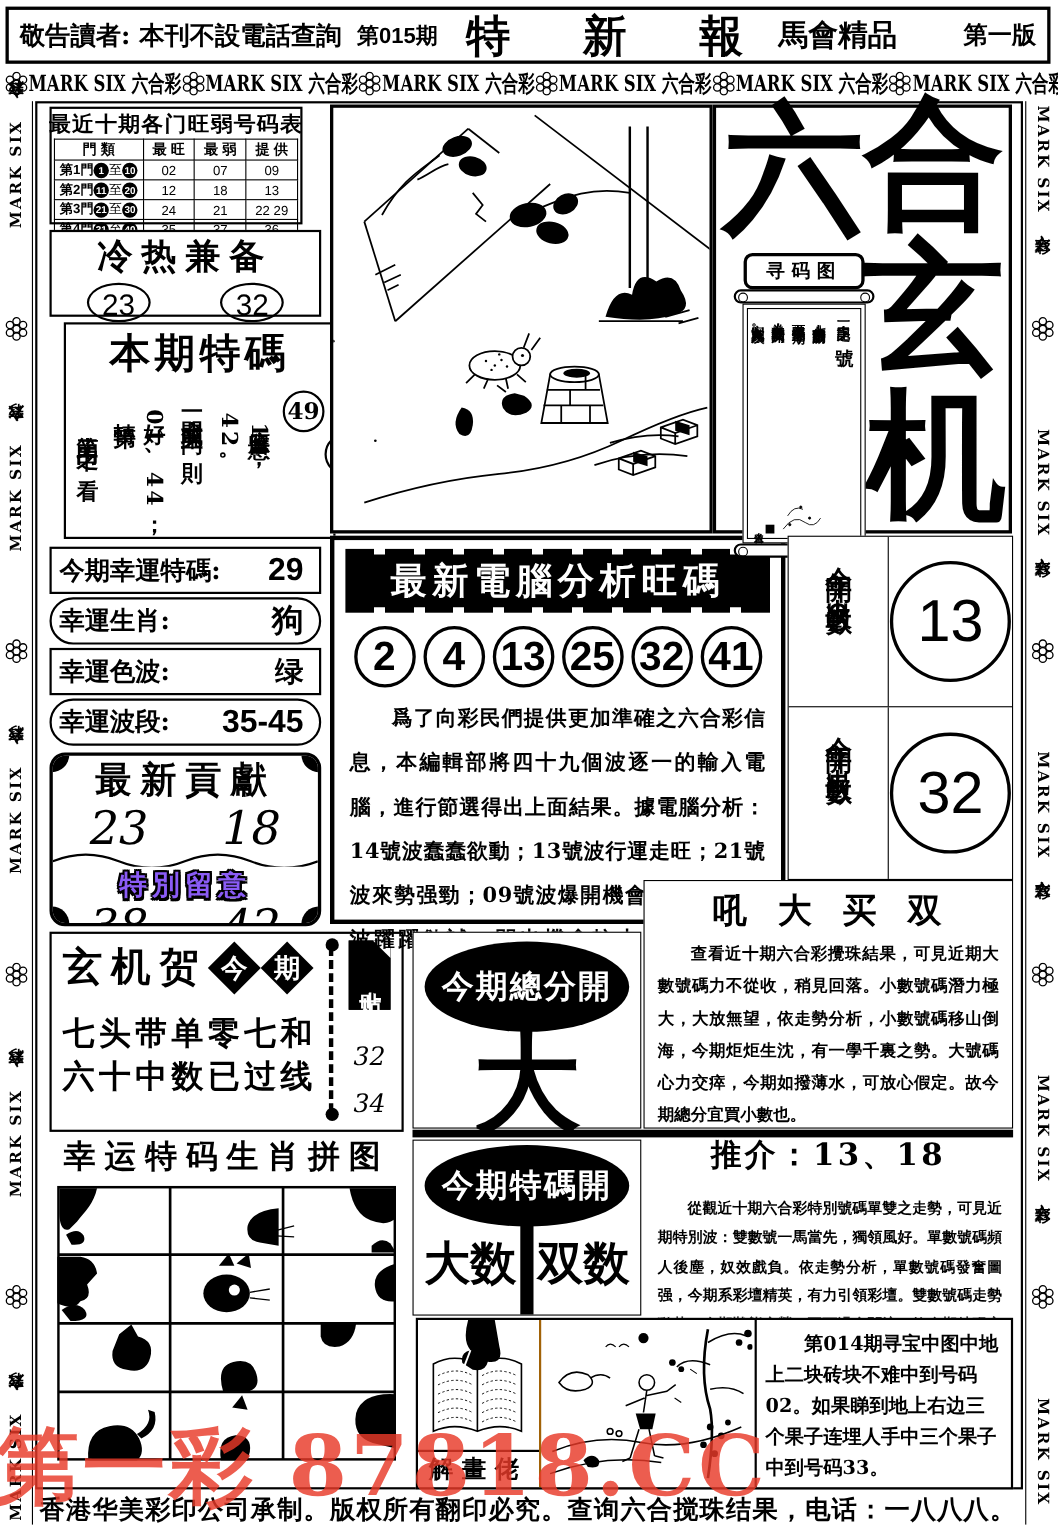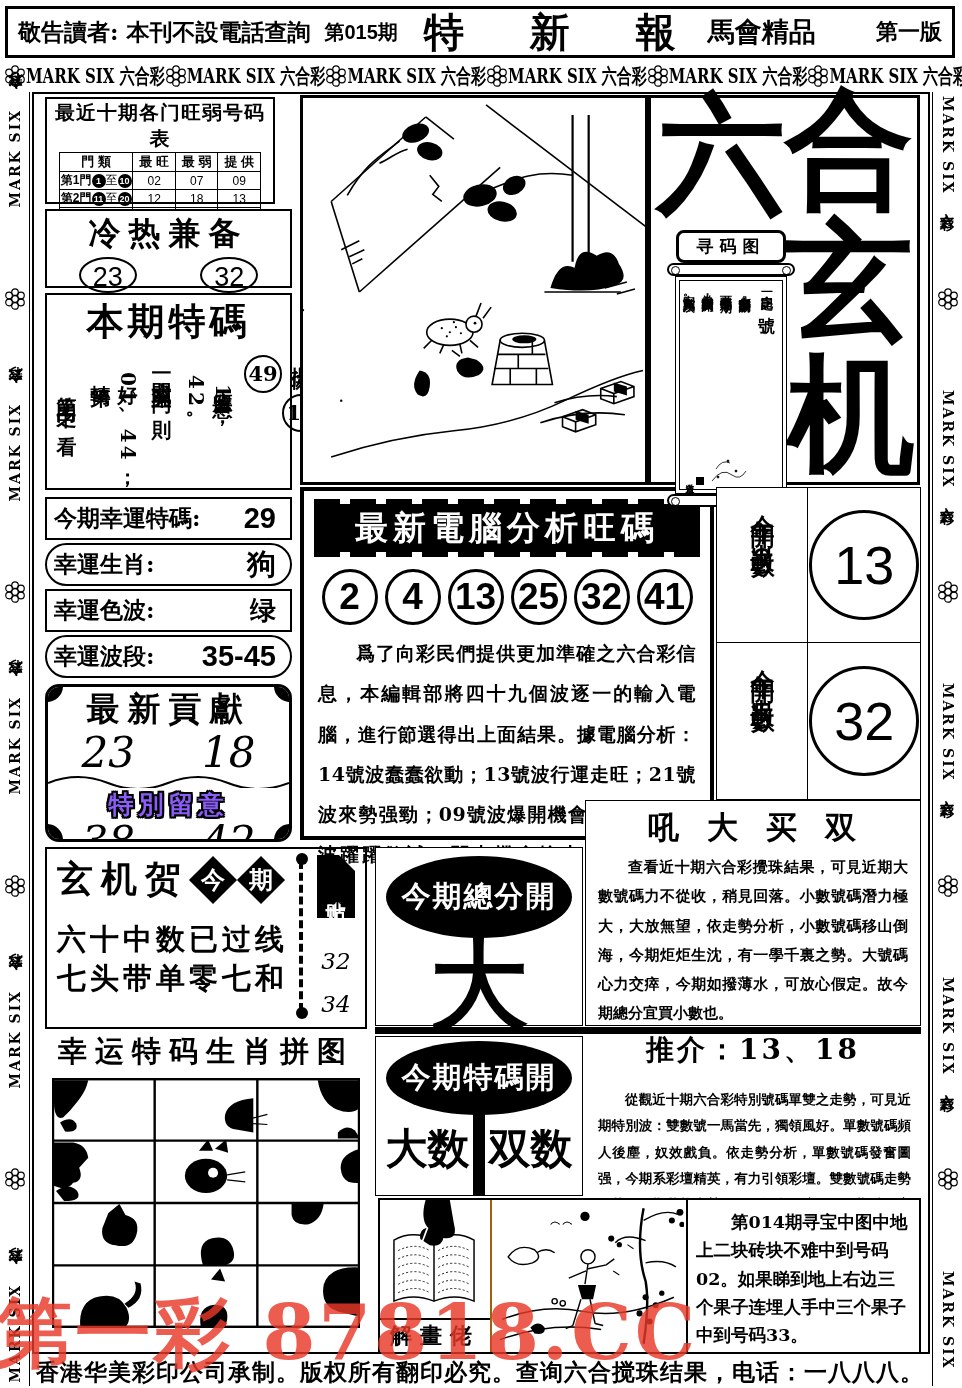--- a/index.html
+++ b/index.html
@@ -19,33 +19,33 @@
   
   .topstrip{left:4px;top:62px;width:954px;height:28px;display:flex;align-items:center;justify-content:space-between;}
   .ms-label{font-size:15px;font-weight:bold;font-family:"DejaVu Serif",serif;white-space:nowrap;transform:scaleY(1.35);}
   .sidestrip{top:92px;width:30px;height:1294px;display:flex;flex-direction:column;align-items:center;justify-content:space-between;padding:4px 0;box-sizing:border-box;}
   .sidestrip.left{left:0;border-right:1px solid #000;}
   .sidestrip.right{right:0;border-left:1px solid #000;}
   .ms-vlabel{writing-mode:vertical-rl;font-size:14px;font-weight:bold;font-family:"DejaVu Serif",serif;white-space:nowrap;letter-spacing:2px;}
   .sidestrip.left .ms-vlabel{transform:rotate(180deg);}
   .frame{left:32px;top:92px;width:898px;height:1262px;border:2px solid #000;box-sizing:border-box;position:absolute;}
   
-  .hot{left:45px;top:97px;width:230px;height:107px;padding:1px 12px;}
+  .hot{left:45px;top:97px;width:230px;height:107px;padding:1px 2px;}
   .hot-title{font-size:19px;font-weight:bold;text-align:center;letter-spacing:1px;transform:scaleX(1.05);}
   table.ht{width:100%;border-collapse:collapse;table-layout:fixed;}
   table.ht td,table.ht th{border:1px solid #000;text-align:center;font-size:12px;padding:0;height:14px;}
   table.ht th{font-size:13px;font-weight:bold;}
   .bc{display:inline-block;width:14px;height:14px;border-radius:50%;background:#000;color:#fff;font-size:9px;line-height:14px;text-align:center;vertical-align:middle;font-weight:bold;}
   
   .coldhot{left:45px;top:209px;width:247px;height:79px;}
   .ch-title{font-size:32px;font-weight:bold;text-align:center;letter-spacing:8px;margin-top:1px;}
   .ch-nums{display:flex;justify-content:space-around;margin-top:1px;}
   .oval{display:inline-block;min-width:58px;height:36px;border:2px solid #000;border-radius:50%;font-size:27px;line-height:36px;text-align:center;padding:0 4px;box-sizing:border-box;}
   
-  .spec{left:45px;top:293px;width:247px;height:197px;}
+  .spec{left:58px;top:293px;width:247px;height:197px;}
   .spec-title{font-size:37px;font-weight:bold;text-align:center;letter-spacing:4px;margin-top:2px;}
   .spec-cols{height:140px;margin-top:4px;writing-mode:vertical-rl;padding-right:6px;font-size:20px;font-weight:bold;letter-spacing:3px;}
   .spec-col{padding-left:7px;}
   .circle36{writing-mode:horizontal-tb;display:inline-block;width:34px;height:34px;border:2px solid #000;border-radius:50%;font-size:21px;line-height:34px;text-align:center;margin:4px 0;letter-spacing:0;}
   
   .lucky-row{position:absolute;left:45px;width:247px;height:43px;border:2px solid #000;box-sizing:border-box;display:flex;align-items:center;background:#fff;}
   .lucky-row.round{border-radius:22px;}
   .lr-label{font-size:23px;font-weight:bold;padding-left:7px;white-space:nowrap;}
   .lr-value{margin-left:auto;font-size:29px;padding-right:14px;font-weight:bold;}
   
@@ -415,22 +415,22 @@
       <div class="my-titlerow">
         <span class="my-title kai">玄机贺</span>
         <span class="diamond">
             <span>今</span>
           </span>
         <span class="diamond">
             <span>期</span>
           </span>
       </div>
       <div class="my-poem kai">
+        <div>七头带单零七和</div>
         <div>六十中数已过线</div>
-        <div>七头带单零七和</div>
       </div>
     </div>
     <div class="my-divider"></div>
     <div class="my-right">
       <div class="tipbox">贴士</div>
       <div class="tipnums">
         <div>32</div>
         <div>34</div>
       </div>
     </div>

